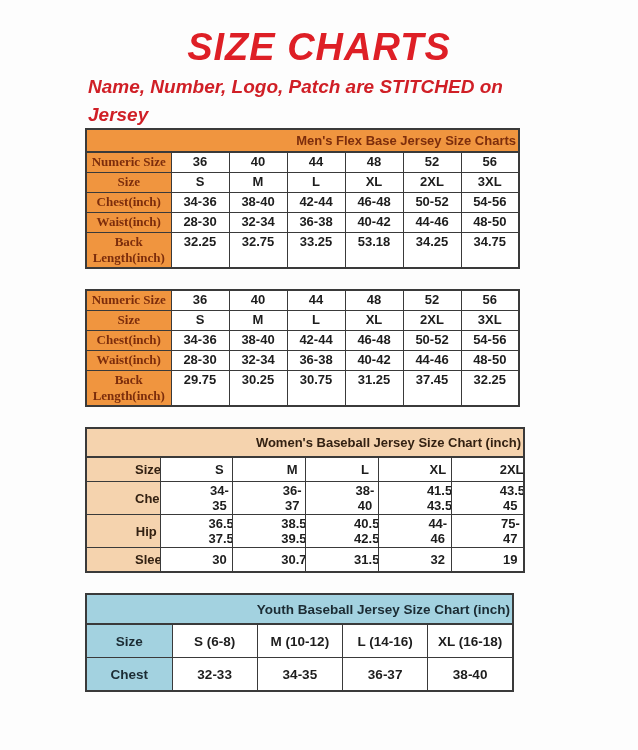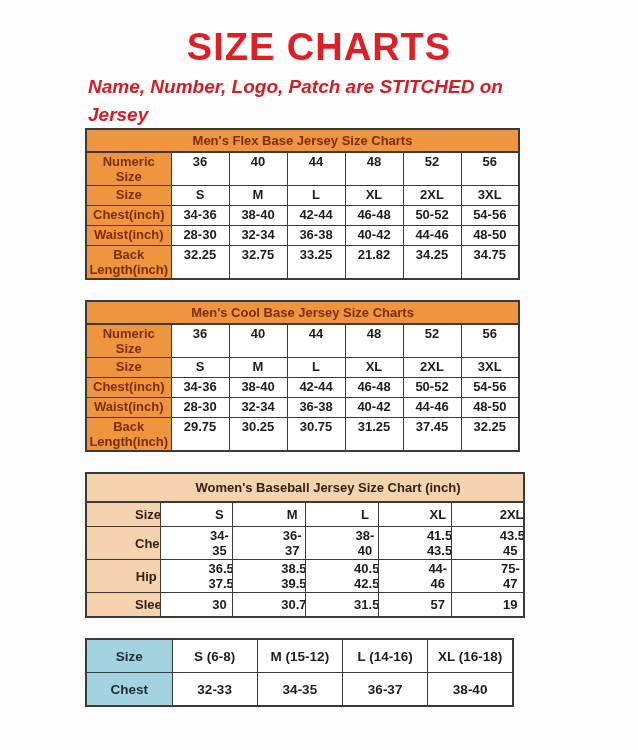--- a/index.html
+++ b/index.html
@@ -11,20 +11,21 @@
     width: 638px;
     height: 750px;
     overflow: hidden;
     font-family: "Liberation Sans", sans-serif;
   }
   .page-title {
     margin: 26px 0 4px 0;
     text-align: center;
     font-size: 38px;
     font-weight: bold;
+    font-style: italic;
     color: #DE1F26;
     letter-spacing: 1px;
   }
   .page-subtitle {
     margin: 0 0 0 88px;
     width: 480px;
     font-size: 19px;
     line-height: 1.45;
     font-weight: bold;
     font-style: italic;
@@ -41,38 +42,40 @@
   td {
     border: 1.5px solid #3a3a3a;
     text-align: center;
     font-weight: bold;
     font-size: 13px;
     padding: 1px 2px;
     overflow: hidden;
   }
   .title-cell {
     border-bottom: 2px solid #3a3a3a;
+    text-align: right;
   }
   .value-cell {
     background: #ffffff;
     color: #1d1d1d;
   }
   
   .theme-orange table { width: 435px; }
   .theme-orange col.label-col { width: 85px; }
   .theme-orange td { vertical-align: top; height: 17px; }
   .theme-orange .title-cell {
     background: #F0953F;
     color: #7C2D0C;
     height: 19px;
     vertical-align: middle;
   }
   .theme-orange .label-cell {
     background: #F0953F;
     color: #7C2D0C;
+    font-family: Liberation Serif, serif;
   }
   
   .theme-peach table { width: 440px; }
   .theme-peach col.label-col { width: 74px; }
   .theme-peach td { vertical-align: middle; height: 21px; padding-left: 48px; }
   .theme-peach .title-cell {
     background: #F5D3AE;
     color: #332112;
     height: 25px;
   }
@@ -150,43 +153,40 @@
           <td class="value-cell">36-38</td>
           <td class="value-cell">40-42</td>
           <td class="value-cell">44-46</td>
           <td class="value-cell">48-50</td>
         </tr>
         <tr>
           <td class="label-cell">Back Length(inch)</td>
           <td class="value-cell">32.25</td>
           <td class="value-cell">32.75</td>
           <td class="value-cell">33.25</td>
-          <td class="value-cell">21.82</td>
+          <td class="value-cell">53.18</td>
           <td class="value-cell">34.25</td>
           <td class="value-cell">34.75</td>
         </tr>
       </tbody>
     </table>
   </div>
 
 <div class="table-wrap theme-orange">
     <table>
       <colgroup>
         <col class="label-col">
         <col>
         <col>
         <col>
         <col>
         <col>
         <col>
       </colgroup>
       <tbody>
-        <tr>
-          <td colspan="7" class="title-cell">Men's Cool Base Jersey Size Charts</td>
-        </tr>
         <tr>
           <td class="label-cell">Numeric Size</td>
           <td class="value-cell">36</td>
           <td class="value-cell">40</td>
           <td class="value-cell">44</td>
           <td class="value-cell">48</td>
           <td class="value-cell">52</td>
           <td class="value-cell">56</td>
         </tr>
         <tr>
@@ -265,41 +265,44 @@
           <td class="value-cell">38.5-39.5</td>
           <td class="value-cell">40.5-42.5</td>
           <td class="value-cell">44-46</td>
           <td class="value-cell">75-47</td>
         </tr>
         <tr>
           <td class="label-cell">Sleeve</td>
           <td class="value-cell">30</td>
           <td class="value-cell">30.75</td>
           <td class="value-cell">31.5</td>
-          <td class="value-cell">57</td>
+          <td class="value-cell">32</td>
           <td class="value-cell">19</td>
         </tr>
       </tbody>
     </table>
   </div>
 
 <div class="table-wrap theme-blue">
     <table>
       <colgroup>
         <col class="label-col">
         <col>
         <col>
         <col>
         <col>
       </colgroup>
       <tbody>
         <tr>
+          <td colspan="5" class="title-cell">Youth Baseball Jersey Size Chart (inch)</td>
+        </tr>
+        <tr>
           <td class="label-cell">Size</td>
           <td class="value-cell">S (6-8)</td>
-          <td class="value-cell">M (15-12)</td>
+          <td class="value-cell">M (10-12)</td>
           <td class="value-cell">L (14-16)</td>
           <td class="value-cell">XL (16-18)</td>
         </tr>
         <tr>
           <td class="label-cell">Chest</td>
           <td class="value-cell">32-33</td>
           <td class="value-cell">34-35</td>
           <td class="value-cell">36-37</td>
           <td class="value-cell">38-40</td>
         </tr>

